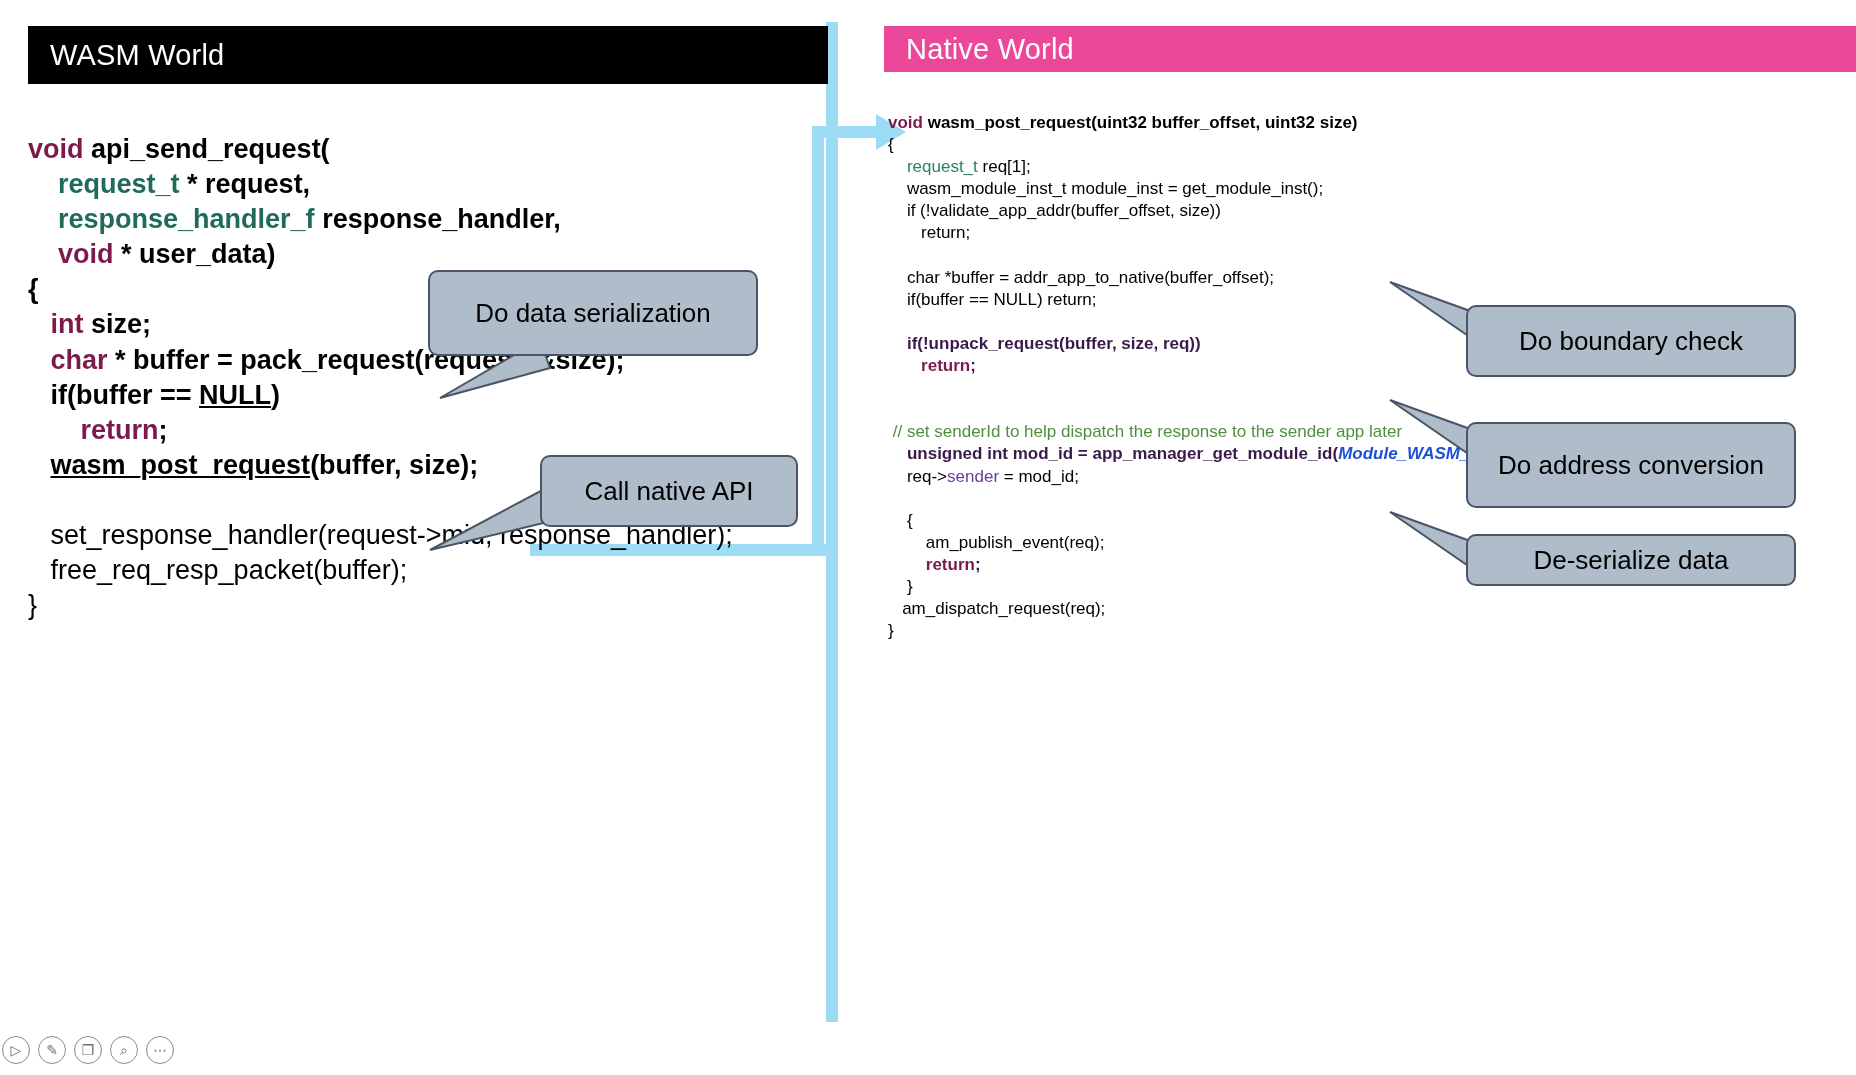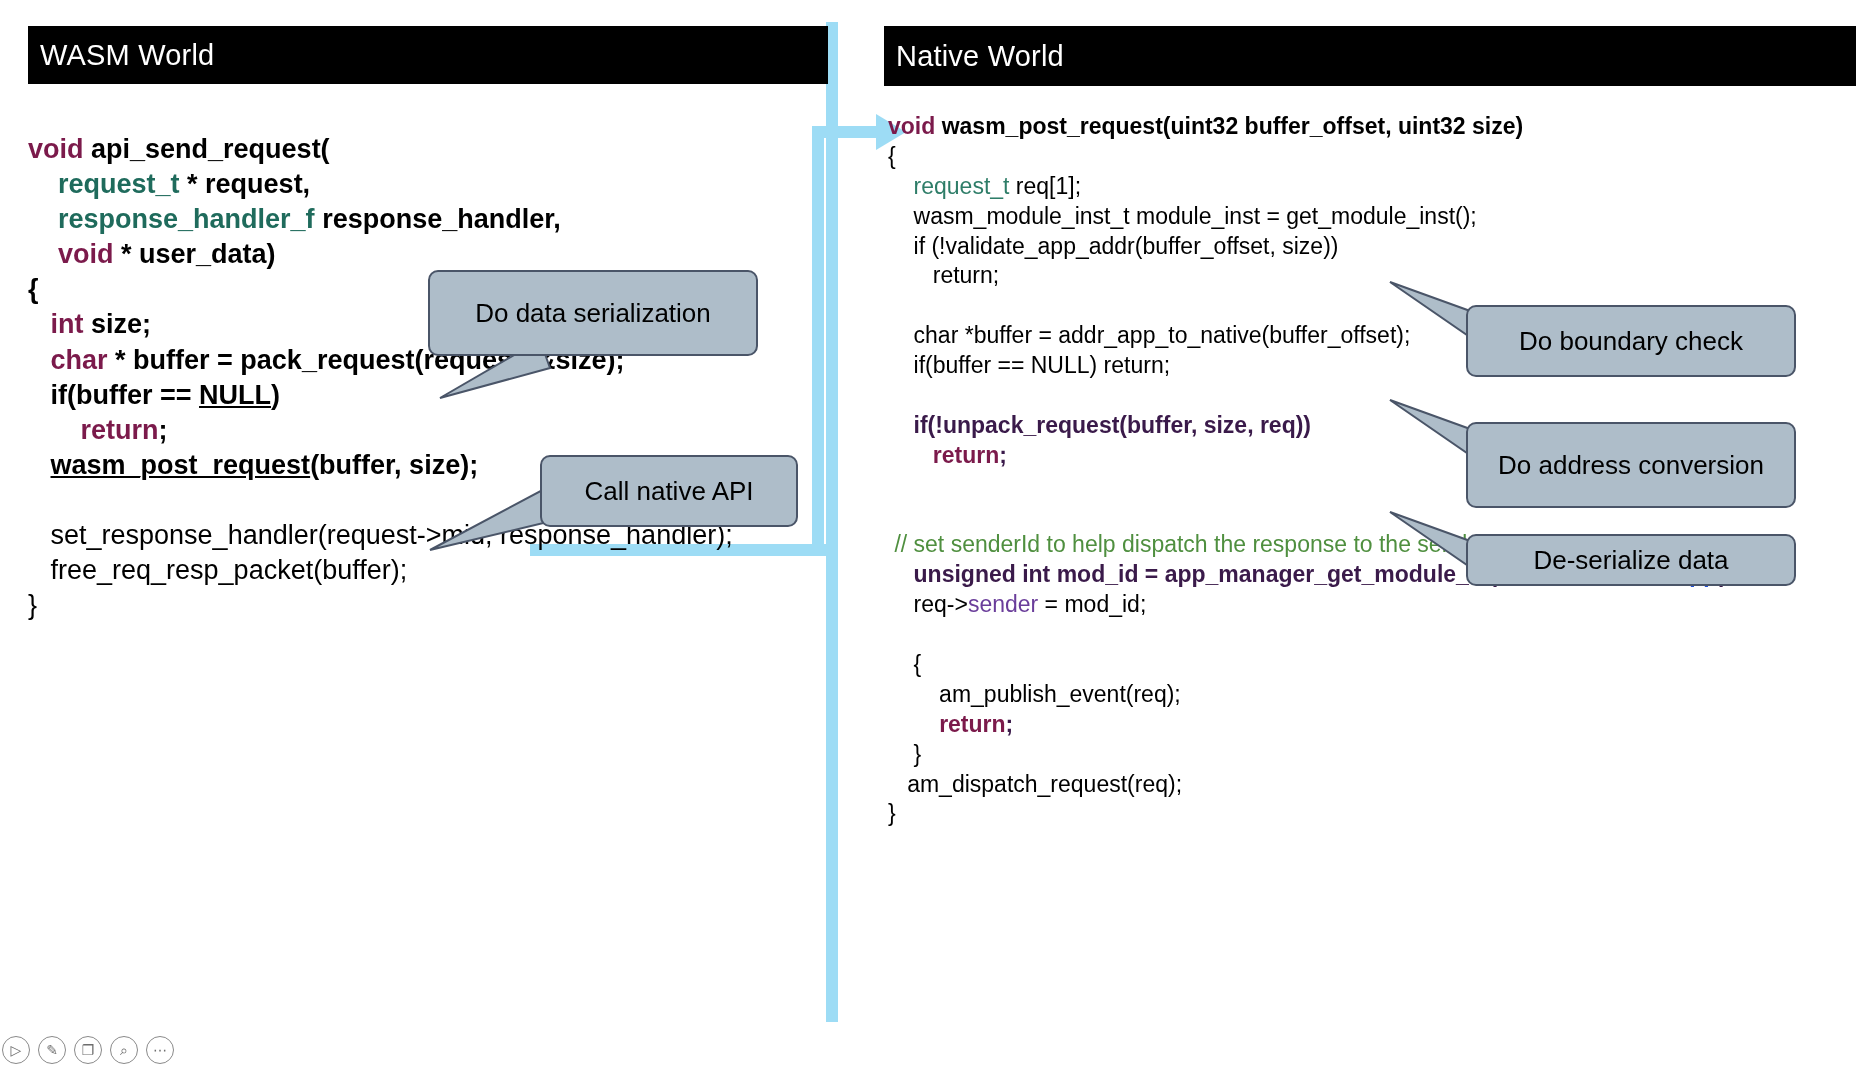--- a/index.html
+++ b/index.html
@@ -14,50 +14,50 @@
     font-family: "Liberation Sans", sans-serif;
     overflow: hidden;
   }
 
   
   .panel-header {
     position: absolute;
     display: flex;
     align-items: center;
     box-sizing: border-box;
-    padding-left: 12px;
+    padding-left: 22px;
     color: #ffffff;
     font-size: 29px;
     letter-spacing: .2px;
   }
   #wasm-header {
     left: 28px; top: 26px;
     width: 800px; height: 58px;
     background: #000000;
   }
   #native-header {
     left: 884px; top: 26px;
-    width: 972px; height: 60px;
-    background: #000000;
+    width: 972px; height: 46px;
+    background: #ec4899;
   }
 
   
   .code {
     position: absolute;
     white-space: pre;
     line-height: 1.30;
     color: #000000;
   }
   #wasm-code {
     left: 28px; top: 132px;
     font-size: 27px;
   }
   #native-code {
     left: 888px; top: 112px;
-    font-size: 23px;
+    font-size: 17px;
   }
 
   .kw      { color: #7b1a4b; font-weight: bold; }          
   .type    { color: #1f6b5c; font-weight: bold; }          
   .type2   { color: #2e7d68; }                             
   .bold    { font-weight: bold; }
   .ul      { text-decoration: underline; margin-top: 16px; }
   .ret     { color: #7b1a4b; font-weight: bold; }
   .comment { color: #4f8f3f; }
   .blue    { color: #1f4fd8; font-weight: bold; }

